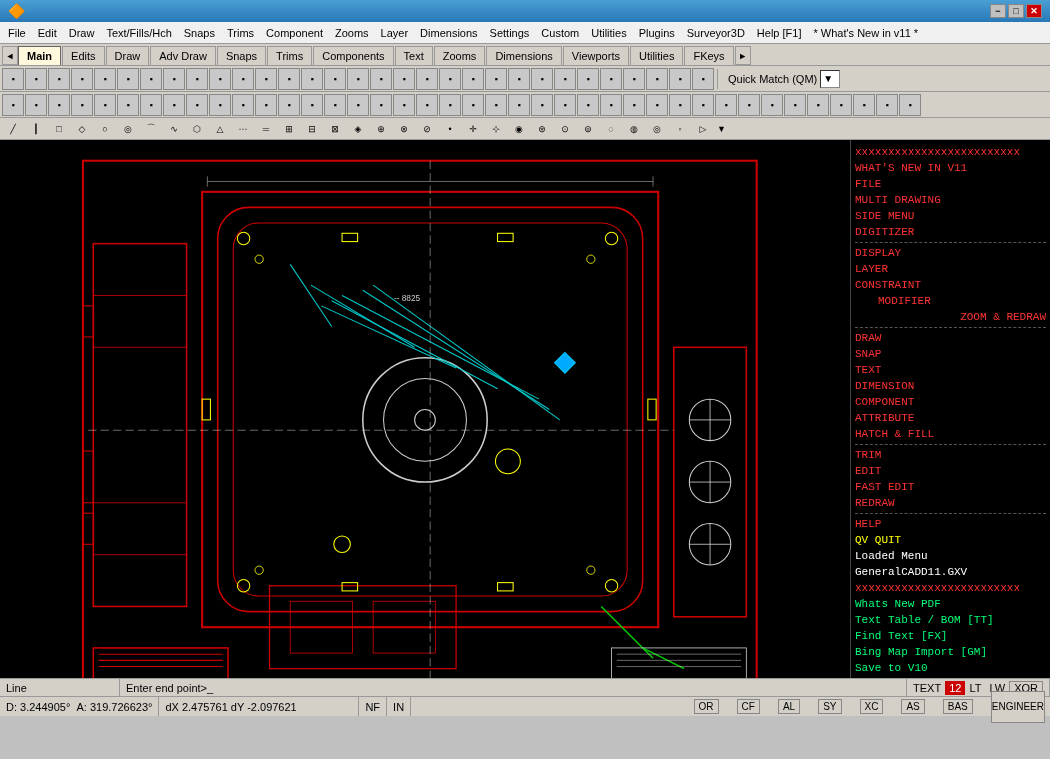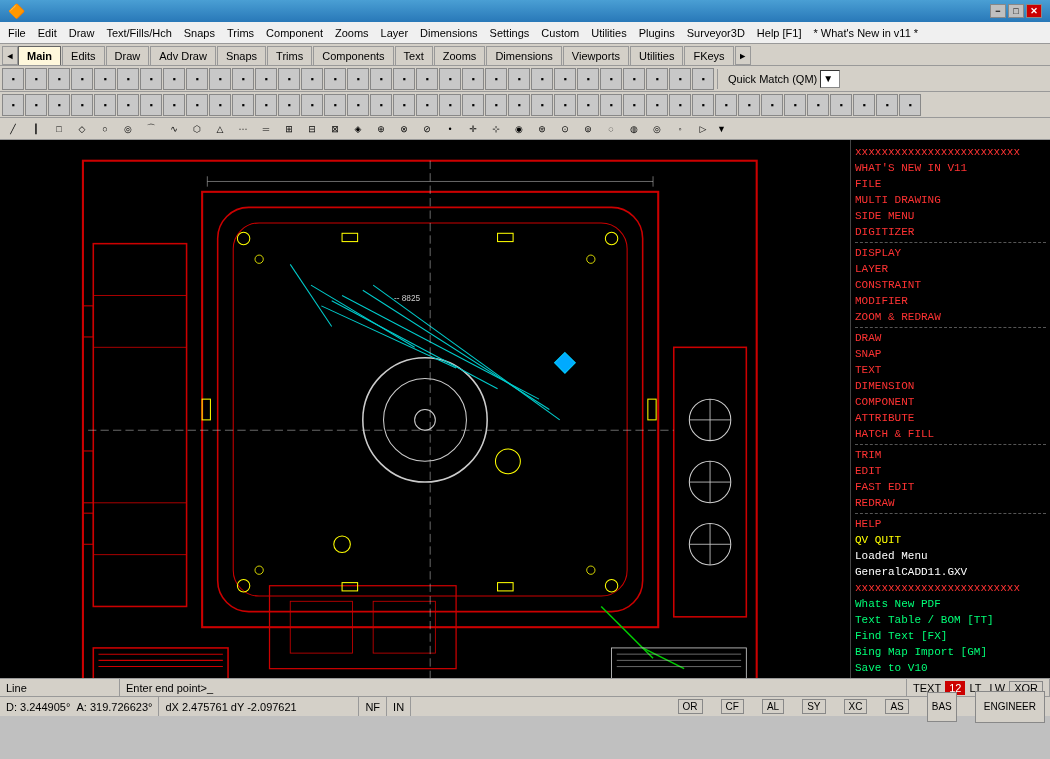--- a/index.html
+++ b/index.html
@@ -476,22 +476,22 @@
   <div class="side-item red" style="color: rgb(255, 51, 51);">xxxxxxxxxxxxxxxxxxxxxxxxx</div>
       <div class="side-item red" style="color: rgb(255, 51, 51);">WHAT'S NEW IN V11</div>
       <div class="side-item red" style="color: rgb(255, 51, 51);">FILE</div>
       <div class="side-item red" style="color: rgb(255, 51, 51);">MULTI DRAWING</div>
       <div class="side-item red" style="color: rgb(255, 51, 51);">SIDE MENU</div>
       <div class="side-item red" style="color: rgb(255, 51, 51);">DIGITIZER</div>
       <div class="side-sep"></div>
       <div class="side-item red" style="color: rgb(255, 51, 51);">DISPLAY</div>
       <div class="side-item red" style="color: rgb(255, 51, 51);">LAYER</div>
       <div class="side-item red" style="color: rgb(255, 51, 51);">CONSTRAINT</div>
-      <div class="side-item red" style="color: rgb(255, 51, 51);">MODIFIER</div>
-      <div class="side-item red" style="color: rgb(255, 51, 51);">ZOOM &amp; REDRAW</div>
+      <div class="side-item red" style="color: rgb(255, 51, 51); margin-left: 23px;">MODIFIER</div>
+      <div class="side-item red" style="color: rgb(255, 51, 51); text-align: right;">ZOOM &amp; REDRAW</div>
       <div class="side-sep"></div>
       <div class="side-item red" style="color: rgb(255, 51, 51);">DRAW</div>
       <div class="side-item red" style="color: rgb(255, 51, 51);">SNAP</div>
       <div class="side-item red" style="color: rgb(255, 51, 51);">TEXT</div>
       <div class="side-item red" style="color: rgb(255, 51, 51);">DIMENSION</div>
       <div class="side-item red" style="color: rgb(255, 51, 51);">COMPONENT</div>
       <div class="side-item red" style="color: rgb(255, 51, 51);">ATTRIBUTE</div>
       <div class="side-item red" style="color: rgb(255, 51, 51);">HATCH &amp; FILL</div>
       <div class="side-sep"></div>
       <div class="side-item red" style="color: rgb(255, 51, 51);">TRIM</div>
@@ -545,22 +545,22 @@
       <span>IN</span>
     </div>
     <div style="flex:1;"></div>
     <div style="display:flex; align-items:center; gap:16px; padding:0 4px;">
     <button class="status-btn" style="padding: 1px 4px; font-size: 10px; background: rgb(212, 208, 200); border: 1px solid rgb(136, 136, 136); cursor: pointer; height: 15px;">OR</button>
         <button class="status-btn" style="padding: 1px 4px; font-size: 10px; background: rgb(212, 208, 200); border: 1px solid rgb(136, 136, 136); cursor: pointer; height: 15px;">CF</button>
         <button class="status-btn" style="padding: 1px 4px; font-size: 10px; background: rgb(212, 208, 200); border: 1px solid rgb(136, 136, 136); cursor: pointer; height: 15px;">AL</button>
         <button class="status-btn" style="padding: 1px 4px; font-size: 10px; background: rgb(212, 208, 200); border: 1px solid rgb(136, 136, 136); cursor: pointer; height: 15px;">SY</button>
         <button class="status-btn" style="padding: 1px 4px; font-size: 10px; background: rgb(212, 208, 200); border: 1px solid rgb(136, 136, 136); cursor: pointer; height: 15px;">XC</button>
         <button class="status-btn" style="padding: 1px 4px; font-size: 10px; background: rgb(212, 208, 200); border: 1px solid rgb(136, 136, 136); cursor: pointer; height: 15px;">AS</button>
-        <button class="status-btn" style="padding: 1px 4px; font-size: 10px; background: rgb(212, 208, 200); border: 1px solid rgb(136, 136, 136); cursor: pointer; height: 30px;">BAS</button>
-        <button class="status-btn" style="padding: 1px 8px; font-size: 10px; background: rgb(212, 208, 200); border: 1px solid rgb(136, 136, 136); cursor: pointer; height: 32px;">ENGINEER</button>
+        <button class="status-btn" style="padding: 1px 4px; font-size: 10px; background: rgb(212, 208, 200); border: 1px solid rgb(136, 136, 136); cursor: pointer; height: 15px;">BAS</button>
+        <button class="status-btn" style="padding: 1px 0; font-size: 10px; background: rgb(212, 208, 200); border: 1px solid rgb(136, 136, 136); cursor: pointer; height: 32px;">ENGINEER</button>
       </div>
   </div>
 </div>
 
 <style>
 @keyframes blink {
   0%, 100% { opacity: 1; }
   50% { opacity: 0; }
 }
 </style>

